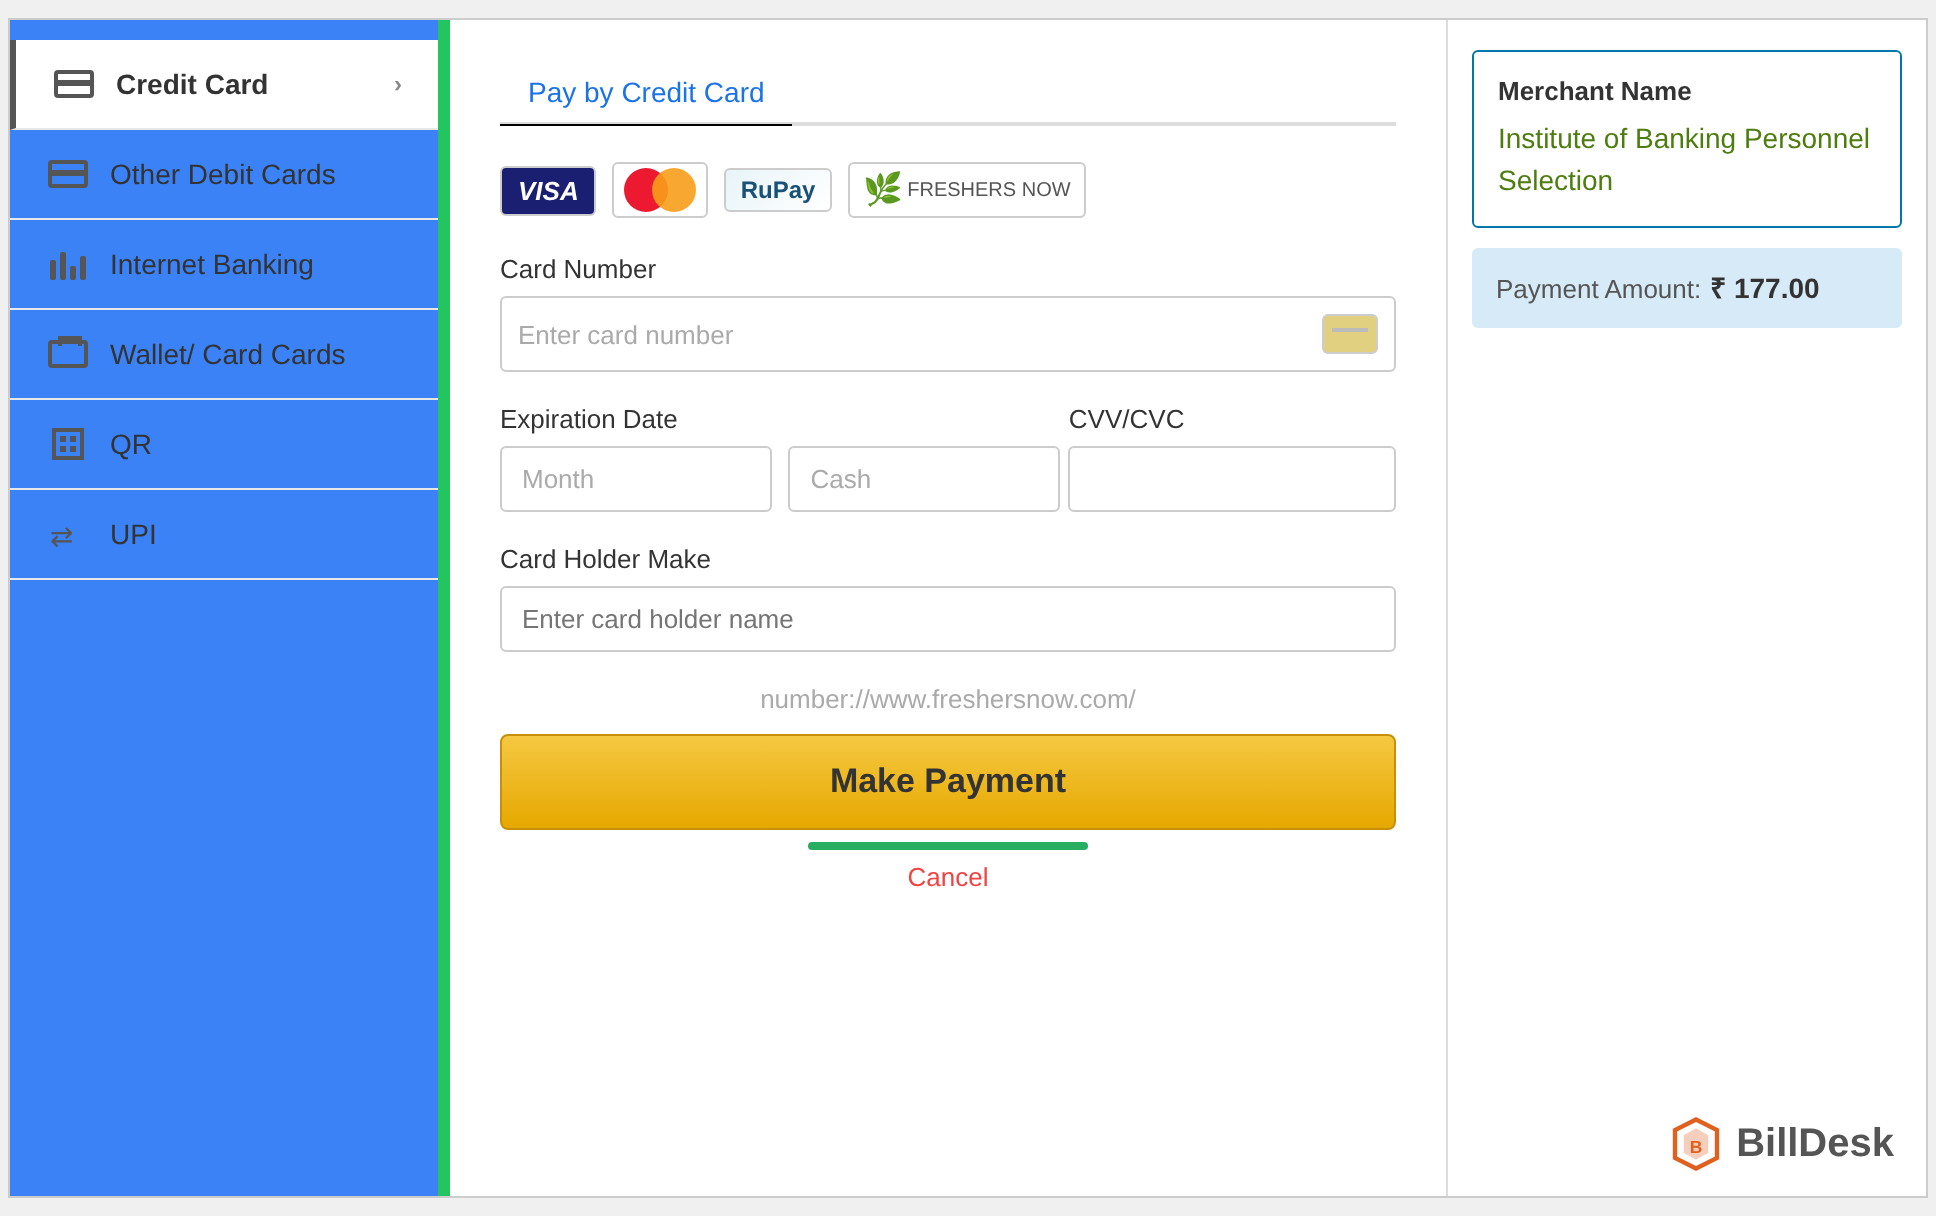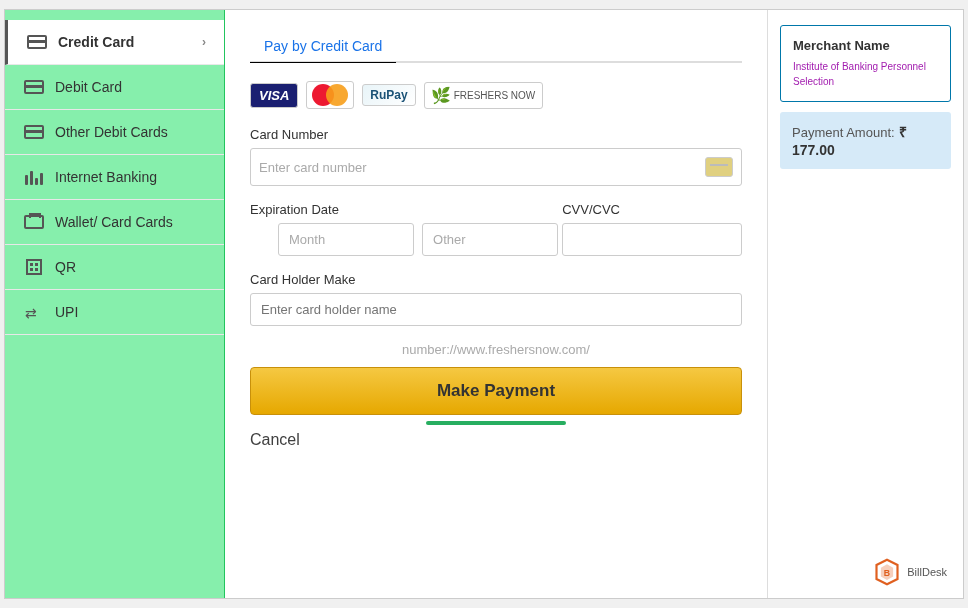--- a/index.html
+++ b/index.html
@@ -17,22 +17,22 @@
       width: 960px;
       height: 590px;
       background: #fff;
       border: 1px solid #ccc;
       display: flex;
       position: relative;
     }
     
     .sidebar {
       width: 220px;
-      background: #86efac;
-      border-right: 1px solid #22c55e;
+      background: #3b82f6;
+      border-right: 6px solid #22c55e;
       padding-top: 10px;
       flex-shrink: 0;
     }
     .sidebar-item {
       display: flex;
       align-items: center;
       padding: 14px 18px;
       cursor: pointer;
       color: #333;
       font-size: 14px;
@@ -285,52 +285,52 @@
       margin-top: 6px;
     }
     .progress-bar {
       width: 140px;
       height: 4px;
       background: #27ae60;
       border-radius: 2px;
     }
     .cancel-link {
       display: block;
-      text-align: left;
-      color: #404040;
-      font-size: 16px;
+      text-align: center;
+      color: #ef4444;
+      font-size: 13px;
       margin-top: 6px;
       cursor: pointer;
       text-decoration: none;
     }
     
     .right-panel {
-      width: 196px;
+      width: 240px;
       background: #fff;
       border-left: 1px solid #ddd;
       flex-shrink: 0;
       display: flex;
       flex-direction: column;
       justify-content: space-between;
     }
     .merchant-box {
       border: 1px solid #0077aa;
       border-radius: 3px;
       margin: 15px 12px 0 12px;
       padding: 12px;
     }
     .merchant-label {
       font-size: 13px;
       font-weight: bold;
       color: #333;
       margin-bottom: 6px;
     }
     .merchant-name {
-      font-size: 10px;
-      color: #a21caf;
+      font-size: 14px;
+      color: #4d7c0f;
       line-height: 1.5;
     }
     .payment-amount-box {
       background: #d6eaf8;
       margin: 10px 12px 0 12px;
       border-radius: 3px;
       padding: 10px 12px;
     }
     .payment-amount-label {
       font-size: 13px;
@@ -347,22 +347,22 @@
       align-items: center;
       justify-content: flex-end;
       padding: 12px 16px;
       gap: 6px;
     }
     .billdesk-icon {
       width: 28px;
       height: 28px;
     }
     .billdesk-text {
-      font-size: 11px;
-      font-weight: normal;
+      font-size: 20px;
+      font-weight: bold;
       color: #555;
     }
     
     .upi-arrow {
       display: inline-block;
       width: 18px;
       height: 14px;
       position: relative;
     }
     .upi-arrow::before {
@@ -389,26 +389,20 @@
 
 <div class="container">
 
   <div class="sidebar">
     <div class="sidebar-item active">
       <span class="icon">
         <div class="card-icon"></div>
       </span>
       <span>Credit Card</span>
       <span class="arrow">›</span>
-    </div>
-    <div class="sidebar-item">
-      <span class="icon">
-        <div class="card-icon"></div>
-      </span>
-      <span>Debit Card</span>
     </div>
     <div class="sidebar-item">
       <span class="icon">
         <div class="card-icon"></div>
       </span>
       <span>Other Debit Cards</span>
     </div>
     <div class="sidebar-item">
       <span class="icon">
         <div class="bank-col">
@@ -470,26 +464,26 @@
       <div class="form-label">Card Number</div>
       <div class="card-input-wrap">
         <input type="text" class="input-field" style="border: none; padding: 0px;" placeholder="Enter card number">
         <div class="card-chip"></div>
       </div>
     </div>
 
     <div style="display:flex; gap:4px; margin-bottom:16px;">
       <div style="flex:1.2;">
         <div class="form-label">Expiration Date</div>
-        <div style="display:flex; gap:8px;margin-left:28px;">
+        <div style="display:flex; gap:8px;">
           <div class="select-field select-month">
             <span>Month</span>
           </div>
           <div class="select-field select-year">
-            <span>Other</span>
+            <span>Cash</span>
           </div>
         </div>
       </div>
       <div style="flex:0.7;">
         <div class="form-label">CVV/CVC</div>
         <input type="password" class="input-field" style="width: 100%;">
       </div>
     </div>
 
     <div class="form-group">

